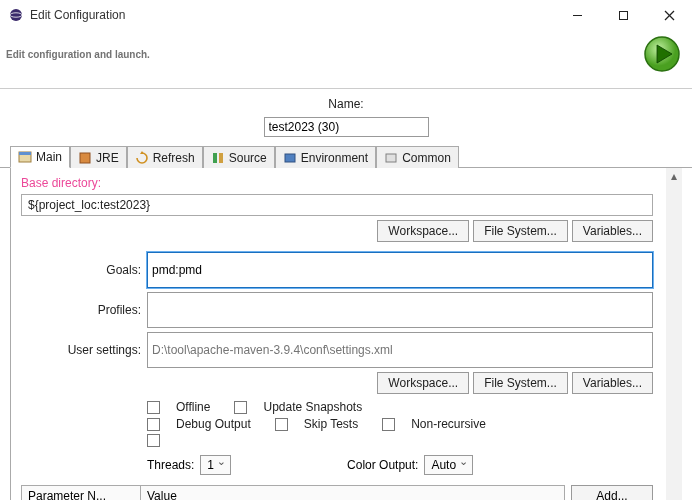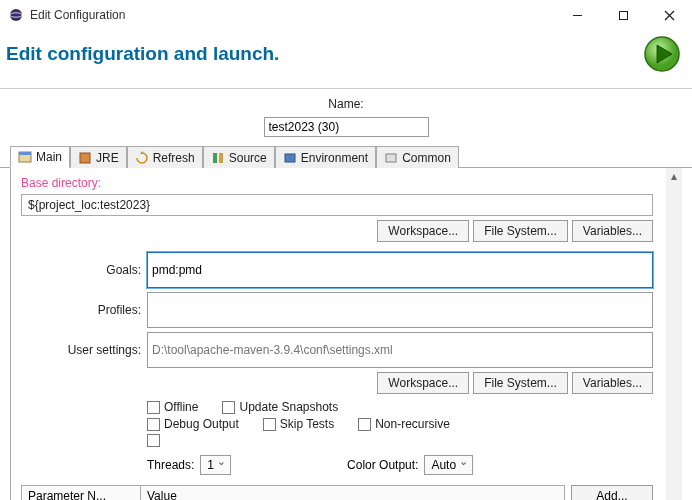--- a/index.html
+++ b/index.html
@@ -6,21 +6,21 @@
 body { background: #fff; width: 692px; height: 500px; overflow: hidden; display: flex; flex-direction: column; }
 
 .titlebar { display: flex; align-items: center; height: 30px; padding: 0 0 0 8px; }
 .titlebar .eclipse-ico { width: 16px; height: 16px; margin-right: 6px; }
 .titlebar .title { flex: 1; color: #333; }
 .titlebar .winbtns { display: flex; }
 .titlebar .winbtn { width: 46px; height: 30px; display: flex; align-items: center; justify-content: center; color: #222; }
 .titlebar .winbtn svg { width: 11px; height: 11px; }
 
 .header { display: flex; align-items: center; padding: 4px 10px 14px 6px; border-bottom: 1px solid #ccc; }
-.header h1 { font-size: 19px; font-weight: bold; flex: 1; color: #0369a1; }
+.header h1 { font-size: 10px; font-weight: bold; flex: 1; color: #737373; }
 .run-ico { width: 40px; height: 40px; }
 
 .namebar { display: flex; align-items: center; padding: 8px 10px; gap: 6px; flex-direction: column; }
 .namebar label { color: #222; }
 .namebar input { flex: 1; border: 1px solid #999; padding: 2px 4px; height: 36px; }
 
 .tabs { display: flex; padding: 0 10px; border-bottom: 1px solid #aaa; }
 .tab { display: flex; align-items: center; gap: 4px; padding: 3px 7px; border: 1px solid #aaa; border-bottom: none; background: #f0f0f0; color: #222; position: relative; top: 1px; }
 .tab.active { background: #fff; border-bottom: 1px solid #fff; }
 .tab .tico { width: 14px; height: 14px; display: flex; align-items: center; justify-content: center; }
@@ -36,21 +36,21 @@
 .btn { border: 1px solid #999; background: #f4f4f4; padding: 3px 10px; min-width: 78px; text-align: center; color: #222; }
 
 .formgrid { display: grid; grid-template-columns: 120px 1fr; gap: 4px 6px; margin-top: 10px; align-items: center; }
 .formgrid label { text-align: right; color: #222; }
 .formgrid input { border: 1px solid #999; padding: 2px 4px; height: 36px; width: 100%; }
 .formgrid input.focused { border: 1px solid #1a6fbf; outline: 1px solid #6bb0ef; }
 .formgrid .placeholder { color: #888; }
 
 .checks { margin-top: 6px; margin-left: 126px; display: flex; flex-direction: column; gap: 3px; }
 .checkrow { display: flex; gap: 24px; }
-.chk { display: flex; align-items: center; gap: 4px; color: #222; }
+.chk { display: flex; align-items: center; gap: 16px; color: #222; }
 .chk .box { width: 13px; height: 13px; border: 1px solid #777; background: #fff; display: inline-block; }
 
 .threadsrow { margin-top: 8px; margin-left: 126px; display: flex; align-items: center; gap: 6px; }
 .select { border: 1px solid #999; background: #fafafa; padding: 1px 16px 1px 6px; height: 20px; position: relative; display: inline-flex; align-items: center; }
 .select::after { content: "⌄"; position: absolute; right: 4px; top: -1px; color: #555; font-size: 11px; }
 .coloroutput-lbl { margin-left: 110px; }
 
 .paramtable { display: flex; margin-top: 10px; align-items: stretch; }
 .paramtable .hdr { border: 1px solid #aaa; padding: 3px 6px; background: #fafafa; }
 .paramtable .col1 { width: 120px; }

